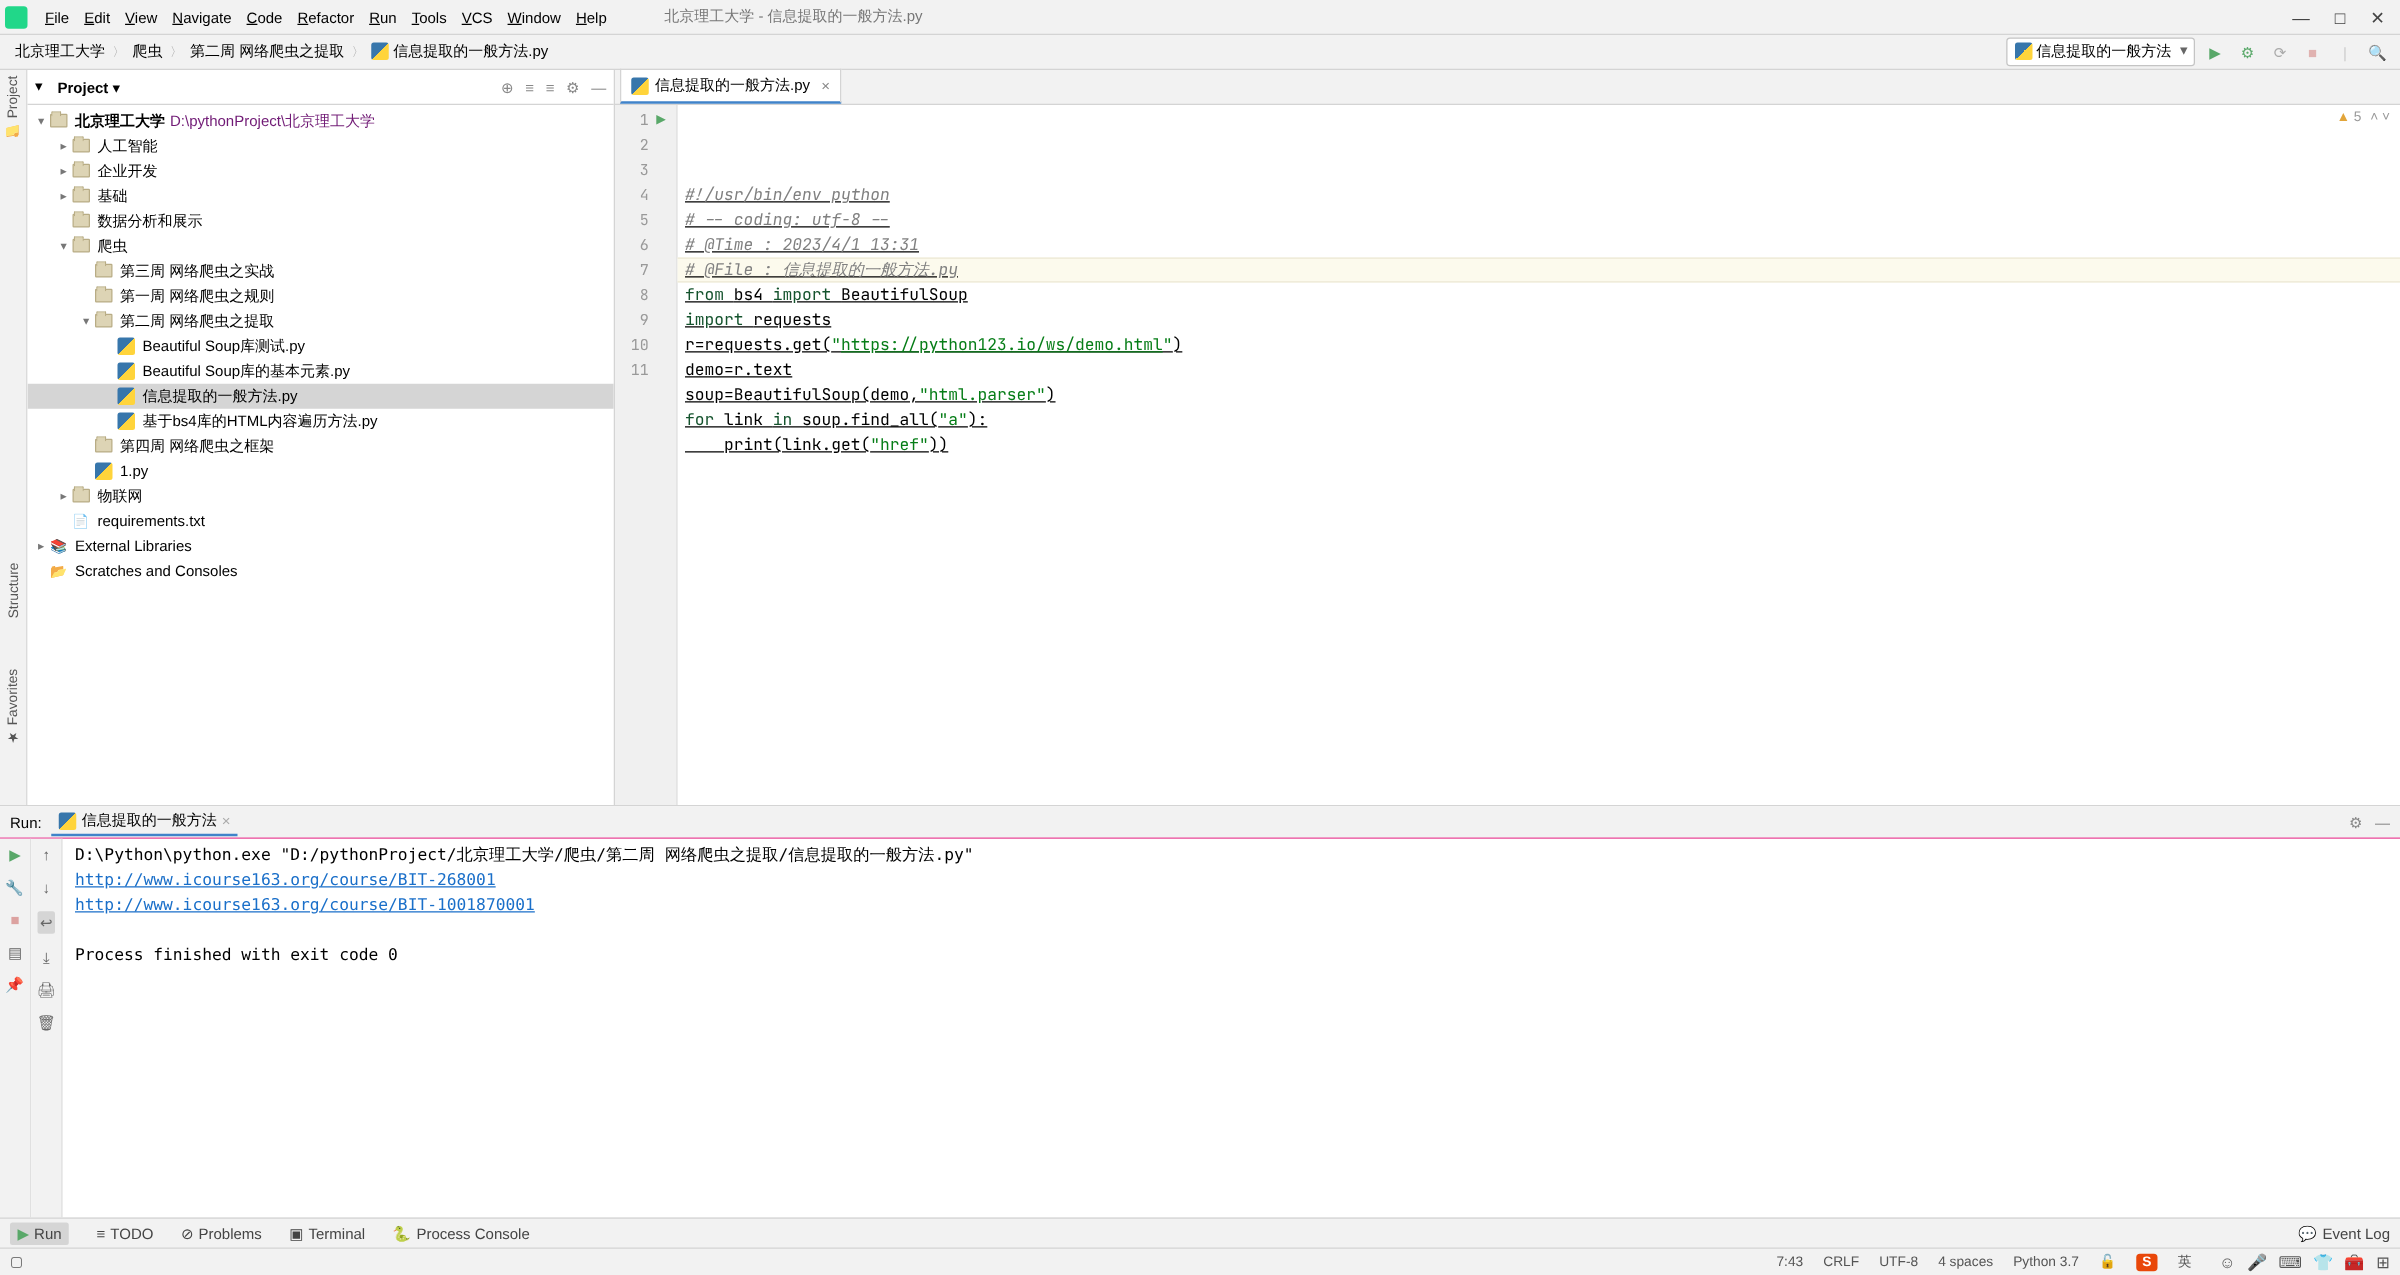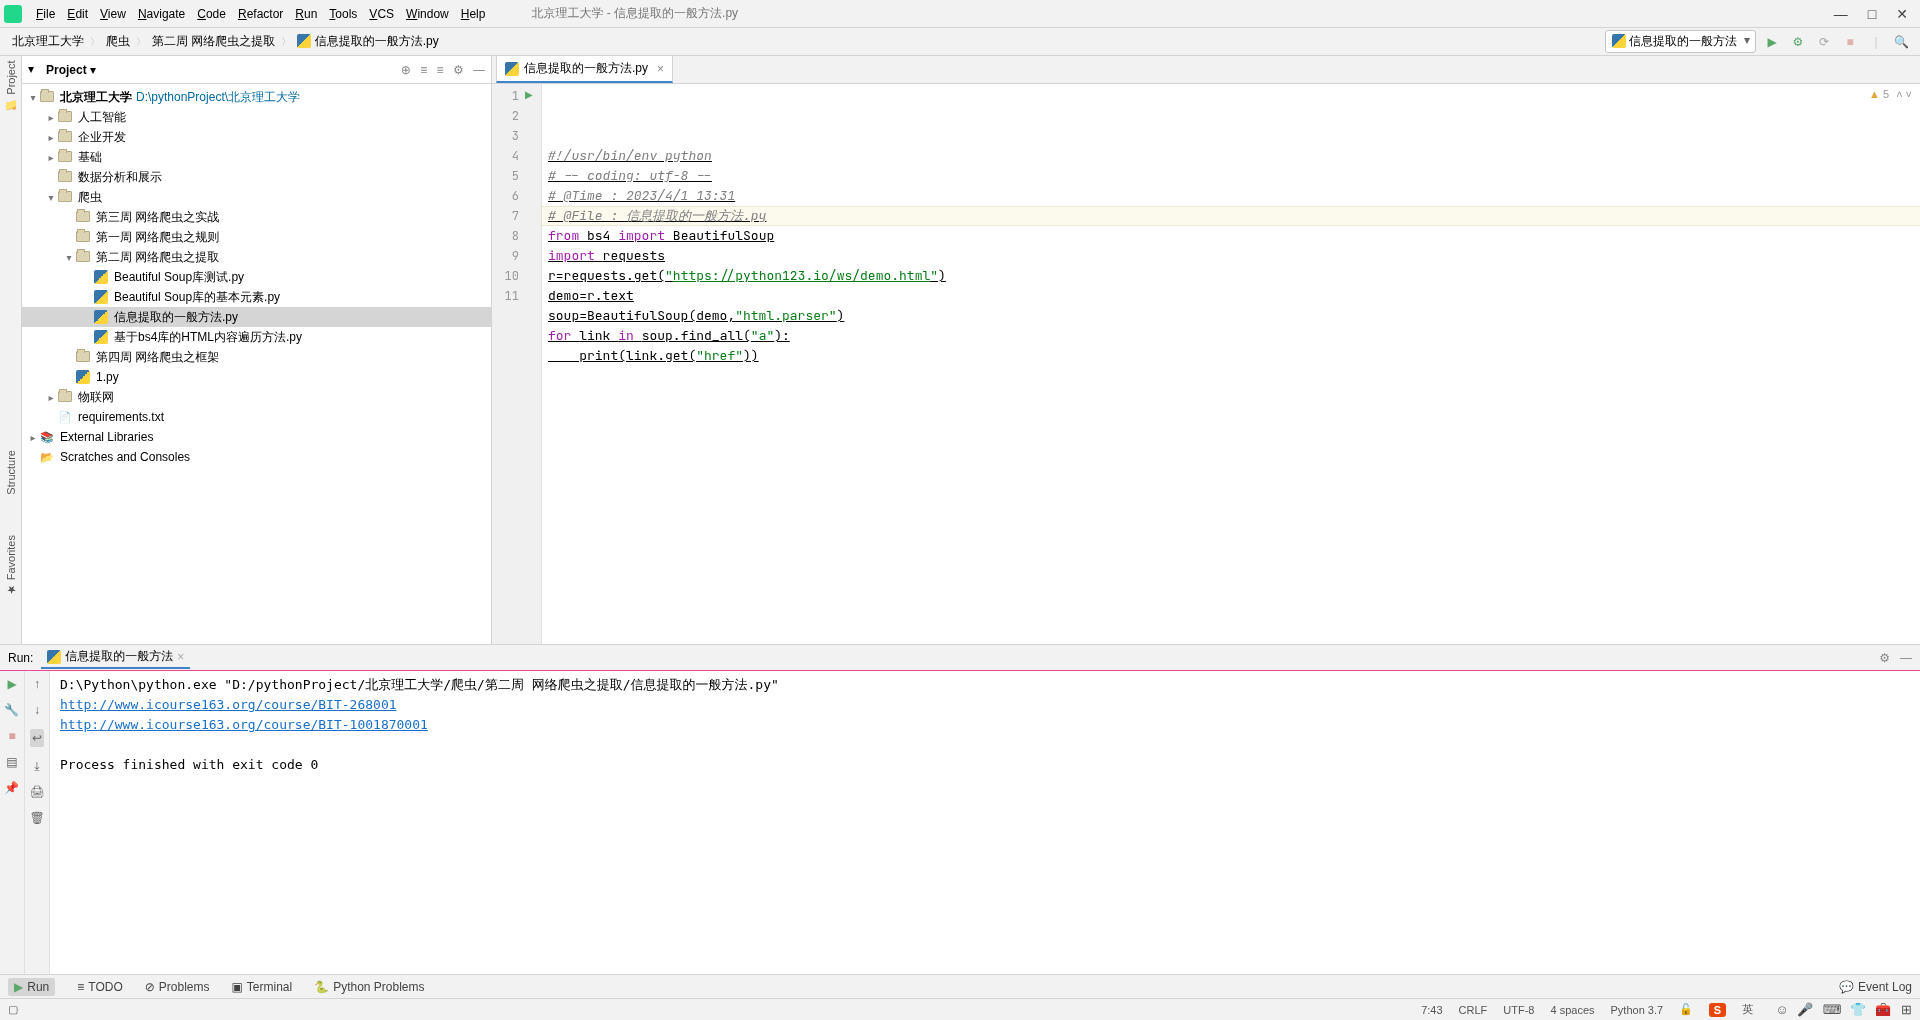--- a/index.html
+++ b/index.html
@@ -42,35 +42,35 @@
   .project-header .fold { width: 16px; height:16px; margin-right:2px;}
   .project-header .title { font-weight:400; flex:1; }
   .proj-header-icons span { margin-left: 6px; color:#888; cursor:default;}
   .tree { flex:1; overflow:auto; padding: 3px 0; }
   .tree-row { display:flex; align-items:center; height:20px; white-space:nowrap; }
   .tree-row.selected { background:#d5d5d5; }
   .tree-row .indent { display:inline-block; }
   .tree-row .arrow { width:14px; text-align:center; color:#777; font-size:10px; }
   .tree-row .icon { width:16px; margin-right:4px; font-size:11px; }
   .tree-row .label { }
-  .tree-row .label .path { color:#0369a1; margin-left:4px; }
+  .tree-row .label .path { color:#701a75; margin-left:4px; }
   
   
   .editor { flex:1; display:flex; flex-direction:column; min-width:0; }
   .editor-tabs { height: 28px; background:#f2f2f2; display:flex; align-items:flex-end; border-bottom: 1px solid #d4d4d4; padding-left:4px;}
   .editor-tab { background:#fff; border: 1px solid #d4d4d4; border-bottom:2px solid #4083c9; padding: 4px 8px; display:flex; align-items:center; gap:5px; font-size:12px; }
   .editor-tab .close { color:#888; margin-left:4px; }
   .editor-body { flex:1; display:flex; background:#fff; position:relative; overflow:hidden;}
   .gutter { width:50px; background:#f0f0f0; border-right: 1px solid #e0e0e0; text-align:right; color:#999; font-family: "JetBrains Mono", Consolas, monospace; font-size:12px; line-height: 20px; padding: 2px 22px 0 0;}
   .gutter .ln { height:20px; }
   .code { flex:1; font-family: "JetBrains Mono", Consolas, monospace; font-size:13px; line-height: 20px; padding: 2px 0 0 6px; white-space: pre; position:relative;}
   .code .hl-line { position:absolute; left:0; right:0; height:20px; top:122px; background:#fcfaed; border-top:1px solid #ece8d3; border-bottom:1px solid #ece8d3;}
   .code .line { position:relative; height:20px;text-decoration:underline; }
   .c-comment { color:#808080; font-style:italic; }
-  .c-kw { color:#a21caf; }
+  .c-kw { color:#14532d; }
   .c-str { color:#067d17; }
   .c-url { color:#067d17; text-decoration: underline; }
   .editor-rmargin { position:absolute; top:4px; right:8px; display:flex; align-items:center; gap:3px; color:#999; font-size:11px;}
   .warn-tri { color:#e2a53a; }
   
   
   .run-window { height: 330px; border-top: 1px solid #d4d4d4; background:#fff; display:flex; flex-direction:column; }
   .run-tabs { height: 26px; background:#f2f2f2; display:flex; align-items:center; padding: 0 8px; border-bottom:1px solid #ec4899; }
   .run-tabs .rtab-label { margin-right:8px; }
   .run-tabs .rtab { display:flex; align-items:center; gap:4px; padding:2px 6px; border-bottom:2px solid #4083c9; }
@@ -382,21 +382,21 @@
   <div class="tab">
       <span>⊘</span>
       <span>Problems</span>
     </div>
   <div class="tab">
       <span>▣</span>
       <span>Terminal</span>
     </div>
   <div class="tab">
       <span>🐍</span>
-      <span>Python Problems</span>
+      <span>Process Console</span>
     </div>
   <div class="spacer"></div>
   <div class="tab">
       <span>💬</span>
       <span>Event Log</span>
     </div>
 </div>
 
 <div class="status-bar">
   <span>▢</span>

